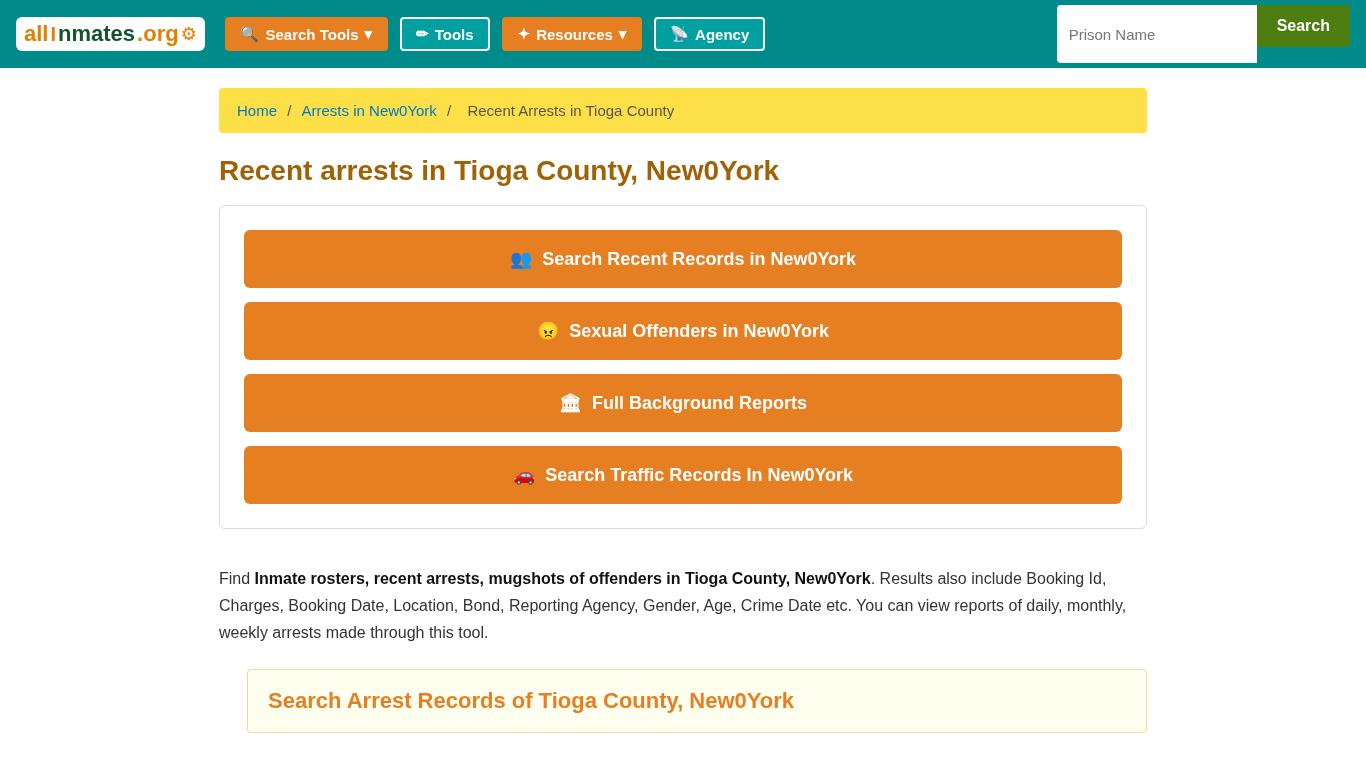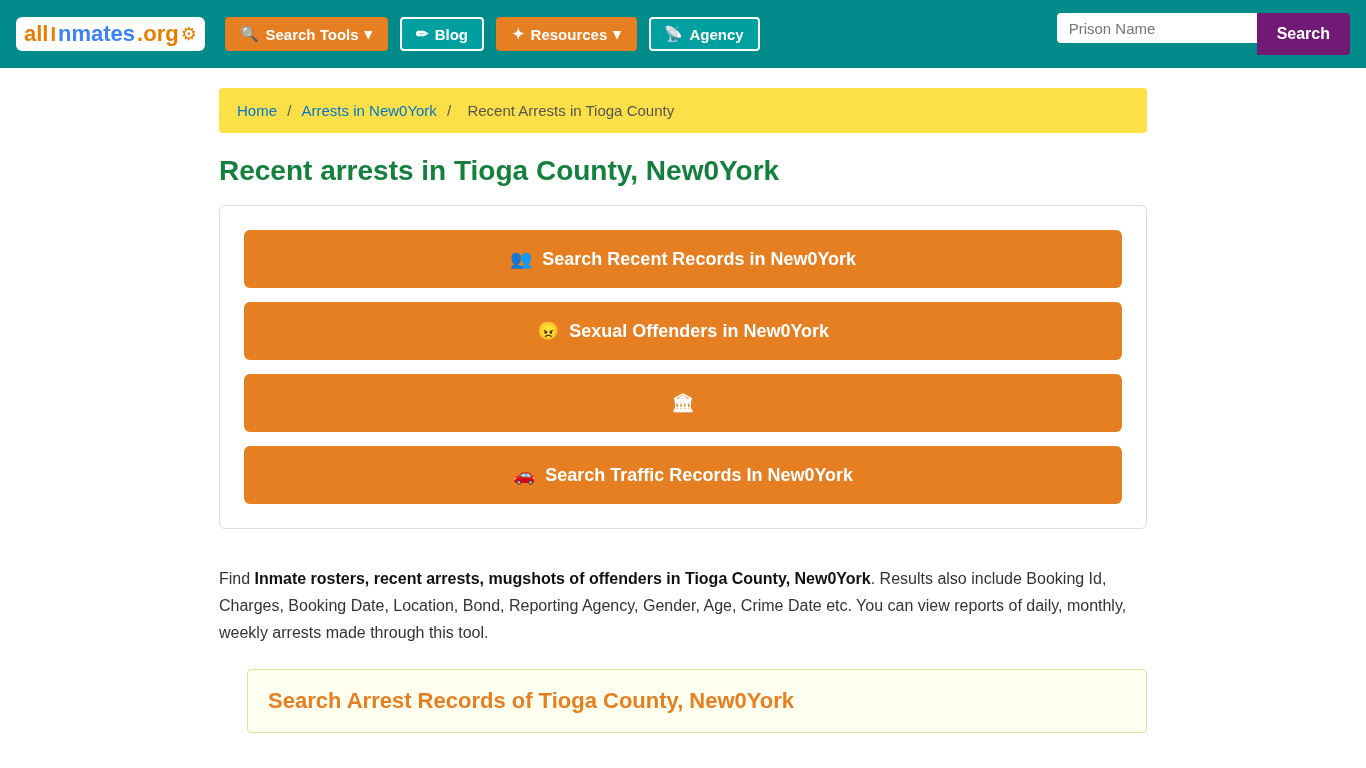--- a/index.html
+++ b/index.html
@@ -21,21 +21,21 @@
     }
     .logo-box {
       background: #fff;
       border-radius: 6px;
       padding: 4px 8px;
       display: flex;
       align-items: center;
       gap: 2px;
     }
     .logo-text-all { color: #e67e00; font-weight: 900; font-size: 22px; }
-    .logo-text-inmates { color: #3b82f6; font-weight: 900; font-size: 22px; }
+    .logo-text-inmates { color: #14532d; font-weight: 900; font-size: 22px; }
     .logo-text-org { color: #e67e00; font-weight: 900; font-size: 22px; }
     .logo-gear { color: #e67e00; font-size: 18px; }
 
     .nav-btn {
       background: #e67e22;
       color: #fff;
       border: none;
       border-radius: 4px;
       padding: 8px 16px;
       font-size: 15px;
@@ -63,24 +63,24 @@
 
     .nav-spacer { flex: 1; }
 
     .search-input {
       padding: 8px 12px;
       font-size: 15px;
       border: none;
       border-radius: 4px 0 0 4px;
       outline: none;
       width: 200px;
-      height: 30px;
+      height: 58px;
     }
     .search-btn {
-      background: #701a75;
+      background: #4d7c0f;
       color: #fff;
       border: none;
       padding: 8px 20px;
       font-size: 16px;
       font-weight: bold;
       border-radius: 0 4px 4px 0;
       cursor: pointer;
       height: 42px;
     }
     .search-group { display: flex; }
@@ -100,21 +100,21 @@
       font-size: 15px;
       margin-bottom: 22px;
     }
     .breadcrumb a { color: #0077cc; text-decoration: none; }
     .breadcrumb span { color: #555; margin: 0 6px; }
 
     
     .page-title {
       font-size: 28px;
       font-weight: bold;
-      color: #15803d;
+      color: #a16207;
       margin-bottom: 18px;
     }
 
     
     .card {
       border: 1px solid #ddd;
       border-radius: 6px;
       padding: 24px;
       margin-bottom: 24px;
       background: #fff;
@@ -181,21 +181,21 @@
   </div>
 
   <button class="nav-btn">
     <span>🔍</span>
     <span>Search Tools</span>
     <span>▾</span>
   </button>
 
   <button class="nav-btn-teal">
     <span>✏</span>
-    <span>Blog</span>
+    <span>Tools</span>
   </button>
 
   <button class="nav-btn">
     <span>✦</span>
     <span>Resources</span>
     <span>▾</span>
   </button>
 
   <button class="nav-btn-teal">
     <span>📡</span>
@@ -228,20 +228,21 @@
     <button class="orange-btn">
       <span>👥</span>
       <span>Search Recent Records in New0York</span>
     </button>
     <button class="orange-btn">
       <span>😠</span>
       <span>Sexual Offenders in New0York</span>
     </button>
     <button class="orange-btn">
       <span>🏛</span>
+      <span>Full Background Reports</span>
     </button>
     <button class="orange-btn">
       <span>🚗</span>
       <span>Search Traffic Records In New0York</span>
     </button>
   </div>
 
   <p class="desc-text">
     <span>Find </span><strong>Inmate rosters, recent arrests, mugshots of offenders in Tioga County, New0York</strong><span>. Results also include Booking Id, Charges, Booking Date, Location, Bond, Reporting Agency, Gender, Age, Crime Date etc. You can view reports of daily, monthly, weekly arrests made through this tool.</span>
   </p>

